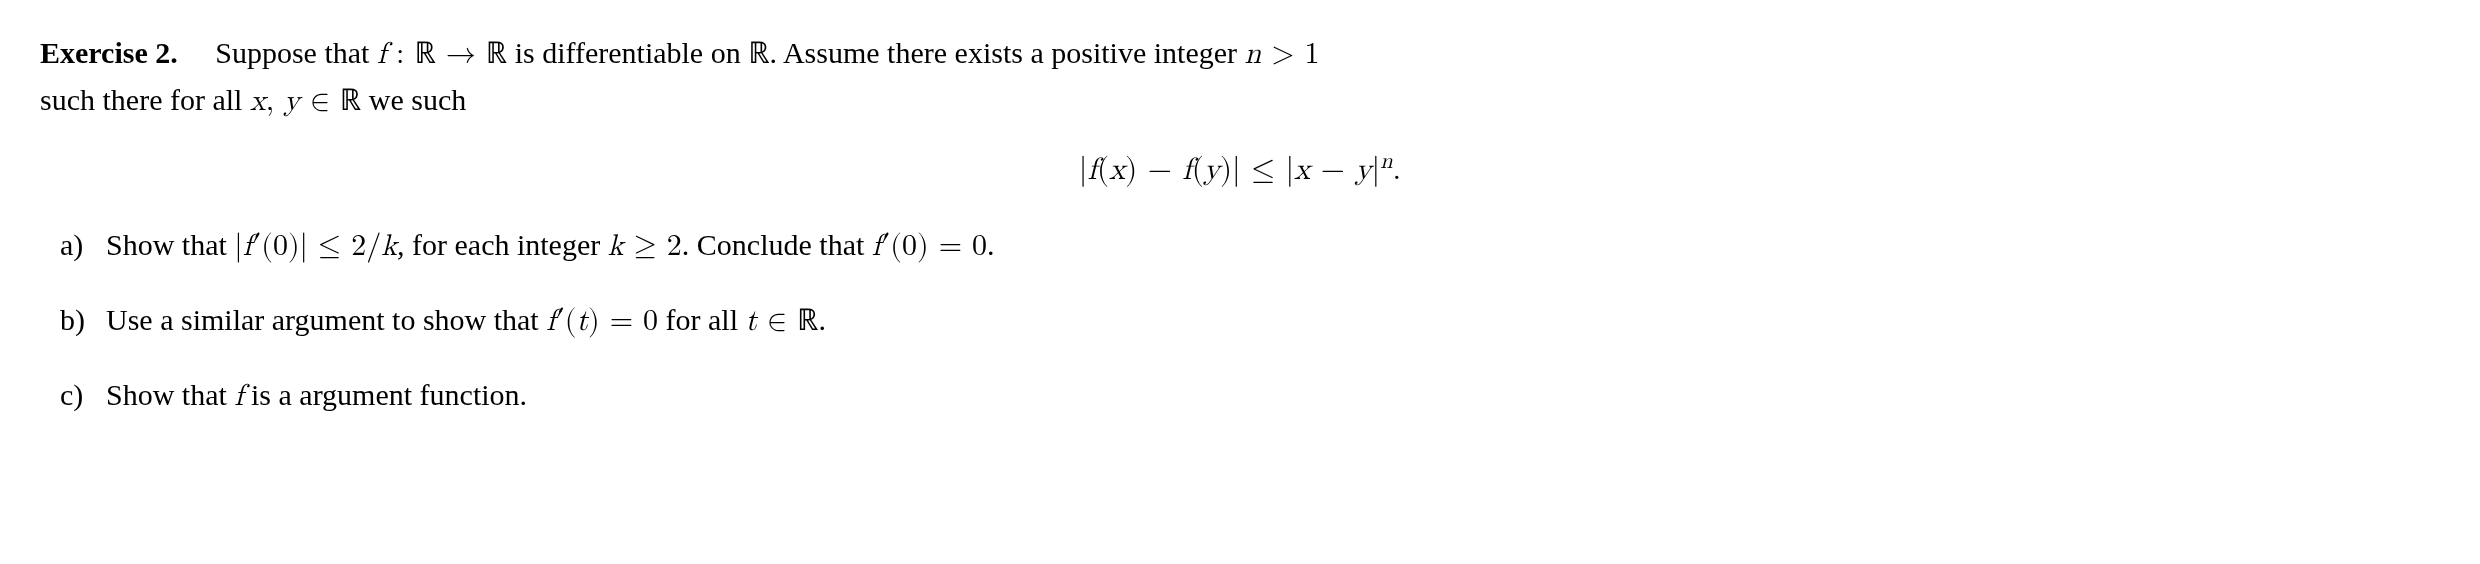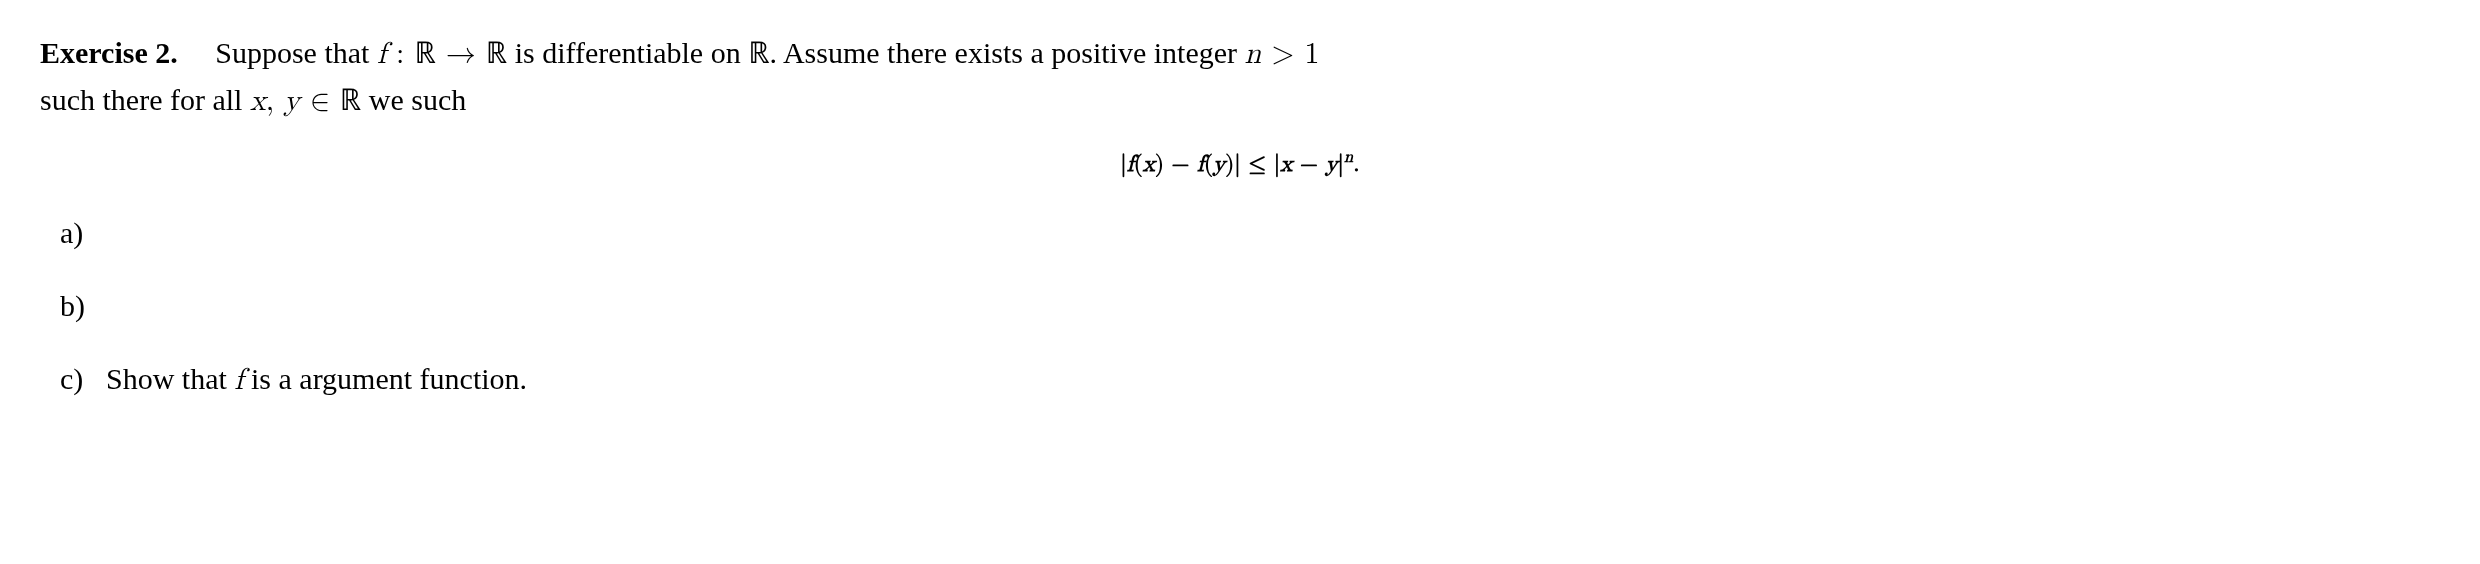--- a/index.html
+++ b/index.html
@@ -33,22 +33,21 @@
     }
     .blackboard {
       font-family: 'Cambria Math', 'STIX', serif;
       font-style: normal;
       font-weight: normal;
     }
     .display-math {
       text-align: center;
       font-family: 'Cambria Math', 'STIX', 'Latin Modern Math', 'Times New Roman', serif;
       margin: 6px 0 6px 0;
-      font-size: 23px;
-      font-weight: bold;
+      font-size: 31px;
     }
     .display-math .sup {
       font-size: 0.72em;
       vertical-align: super;
       font-style: italic;
       line-height: 0;
     }
     .parts {
       list-style: none;
       padding: 0;
@@ -85,23 +84,29 @@
     <span class="upright">|</span><span style="font-style:italic">f</span><span class="upright">(</span><span style="font-style:italic">x</span><span class="upright">)</span>
     <span class="upright"> − </span>
     <span style="font-style:italic">f</span><span class="upright">(</span><span style="font-style:italic">y</span><span class="upright">)|</span>
     <span class="upright"> ≤ </span>
     <span class="upright">|</span><span style="font-style:italic">x</span><span class="upright"> − </span><span style="font-style:italic">y</span><span class="upright">|</span><span class="sup">n</span><span class="upright">.</span>
   </div>
 
   <ol class="parts">
     <li>
       <span class="part-label">a)</span>
+      <span>
+        <span>Show that </span><span class="math"><span class="upright">|</span>f<span class="prime">′</span><span class="upright">(0)| ≤ 2/</span>k</span><span>, for each integer </span><span class="math">k<span class="upright"> ≥ 2</span></span><span>. Conclude that </span><span class="math">f<span class="prime">′</span><span class="upright">(0) = 0</span></span><span>.</span>
+      </span>
     </li>
     <li>
       <span class="part-label">b)</span>
+      <span>
+        <span>Use a similar argument to show that </span><span class="math">f<span class="prime">′</span><span class="upright">(</span>t<span class="upright">) = 0</span></span><span> for all </span><span class="math">t<span class="upright"> ∈ </span><span class="blackboard">ℝ</span></span><span>.</span>
+      </span>
     </li>
     <li>
       <span class="part-label">c)</span>
       <span>
         <span>Show that </span><span class="math">f</span><span> is a argument function.</span>
       </span>
     </li>
   </ol>
 </div>
 

